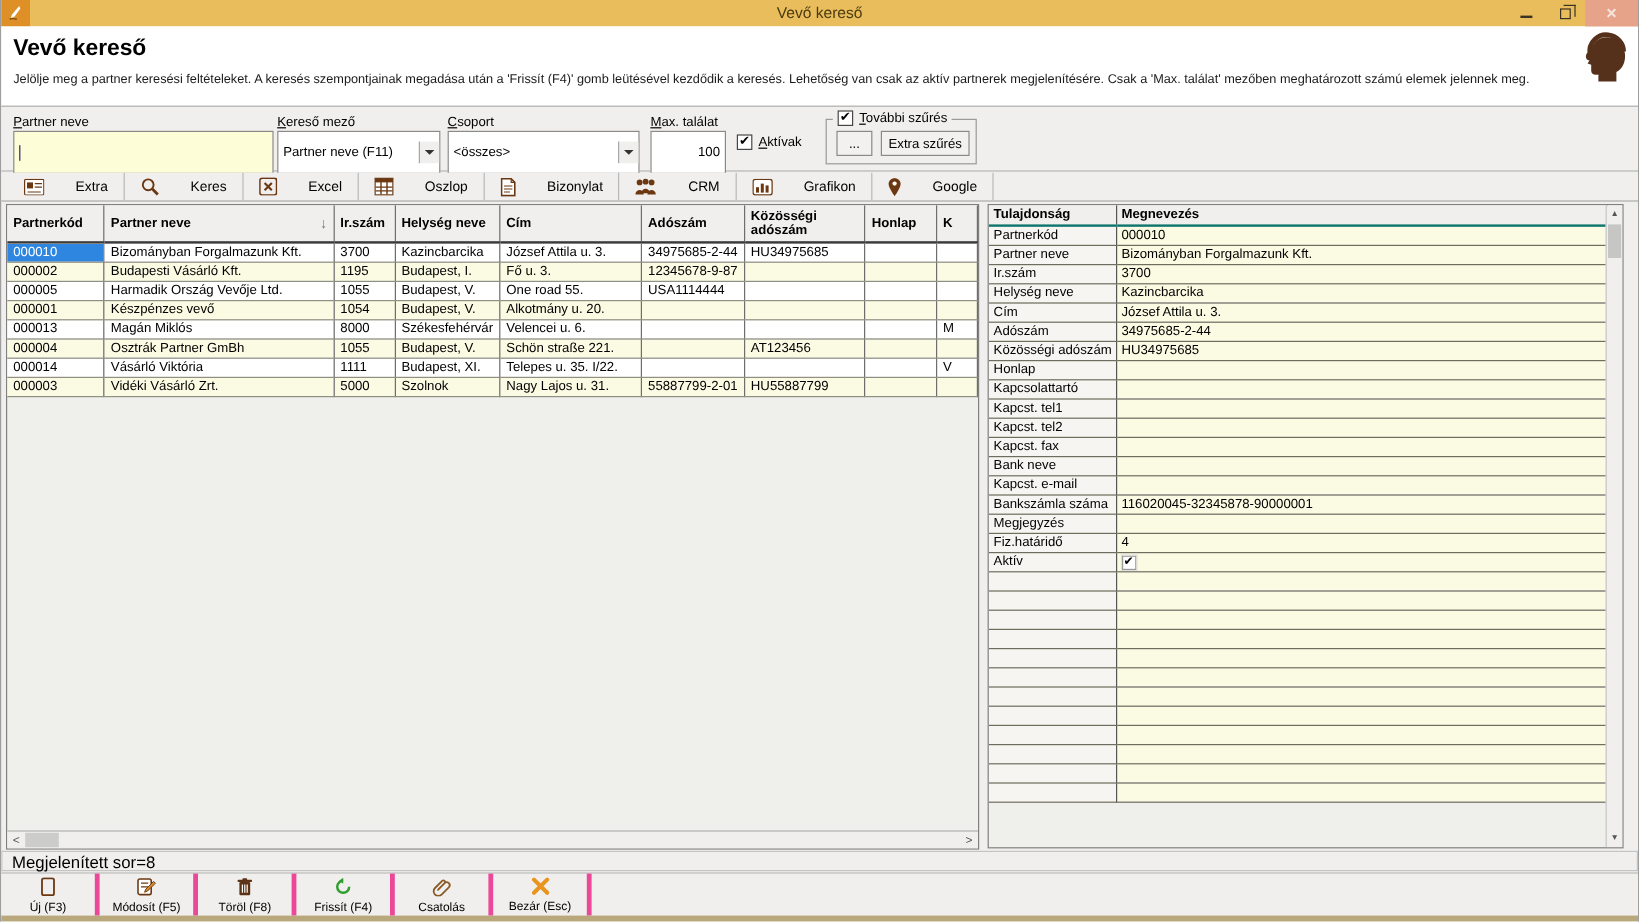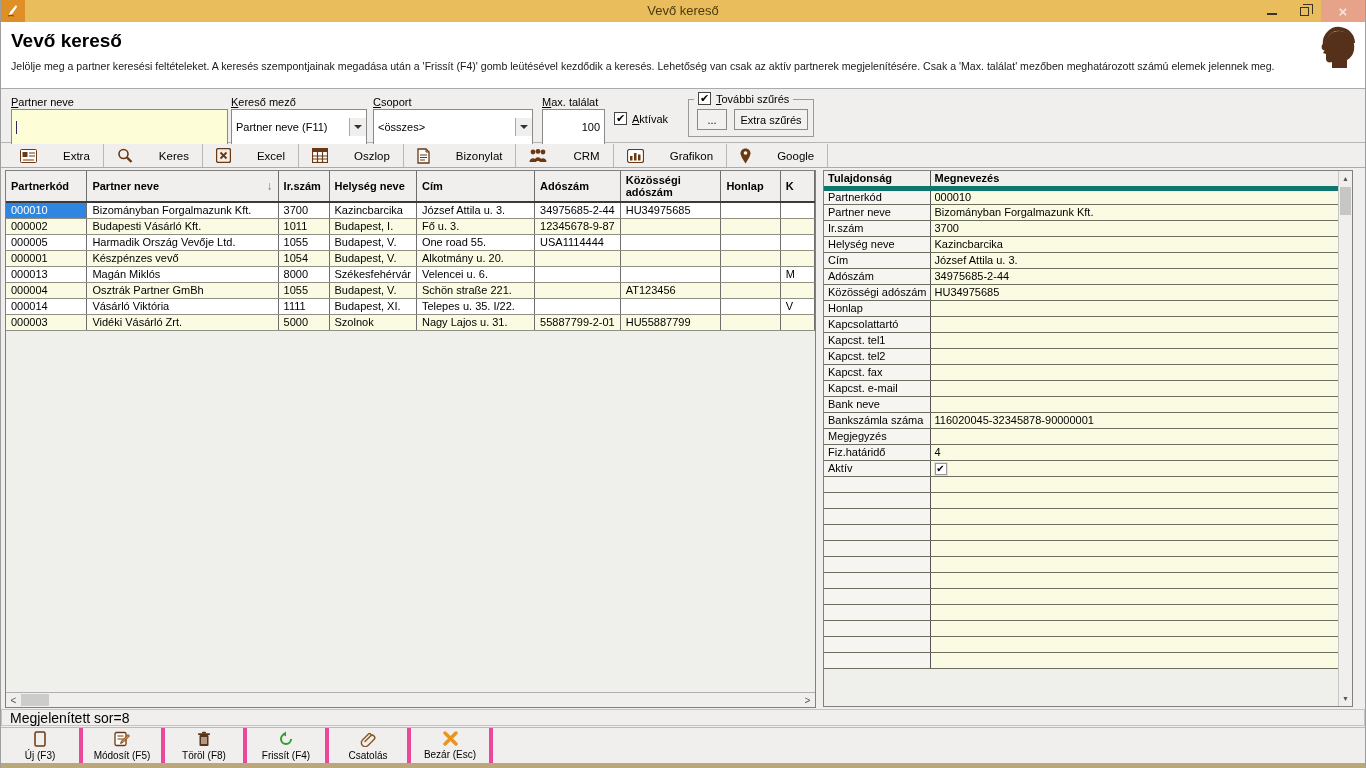--- a/index.html
+++ b/index.html
@@ -53,21 +53,21 @@
   table.main tr.alt td { background:#FBFBE3; }
   table.main td.sel { background:#2E86E0; color:#fff; }
   .th-flex { display:flex; align-items:center; }
   .sort-arrow { margin-left:auto; color:#7A7A7A; font-weight:normal; font-size:12px; }
   .hscroll { position:absolute; left:0; right:0; bottom:0; height:15px; background:#F0EFED; border-top:1px solid #B0B0B0; }
   .hs-arrow { position:absolute; top:0; bottom:0; width:15px; display:flex; align-items:center; justify-content:center; font-size:10px; color:#555; }
   .hs-thumb { position:absolute; left:15px; top:1px; bottom:1px; width:28px; background:#CCCCCA; }
   
   .detail-wrap { position:absolute; left:822px; top:170px; width:530px; height:537px; border:1px solid #808080; background:#EFEFEC; overflow:hidden; }
   table.detail { border-collapse:collapse; table-layout:fixed; width:515px; }
-  table.detail th { height:17px; background:#F0EFED; border-right:1px solid #555; border-bottom:5px solid #0f766e; font-size:11px; text-align:left; padding:0 4px; }
+  table.detail th { height:17px; background:#F0EFED; border-right:1px solid #555; border-bottom:2px solid #0f766e; font-size:11px; text-align:left; padding:0 4px; }
   table.detail td { height:16px; font-size:11px; padding:0 4px; border-bottom:1px solid #6E6E5E; white-space:nowrap; overflow:hidden; }
   td.dlabel { background:#F6F5F2; border-right:1px solid #555; width:106px; }
   td.dvalue { background:#FBFBE3; }
   .cb.small { width:12px; height:12px; font-size:10px; margin-top:1px; background:#fff; border:1px solid #9A9A9A; outline:1px solid #E0E0DC; }
   .vscroll { position:absolute; right:0; top:0; bottom:0; width:14px; background:#F0EFED; border-left:1px solid #C6C6C6; }
   .vs-arrow { position:absolute; left:0; right:0; height:15px; display:flex; align-items:center; justify-content:center; font-size:7px; color:#555; }
   .vs-thumb { position:absolute; left:1px; right:1px; top:16px; height:28px; background:#C6C6C4; }
   
   .statusbar { position:absolute; left:0; right:0; top:709px; height:17px; background:#F0EFED; border:1px solid #C4C4C4; font-size:14px; display:flex; align-items:center; padding-left:8px; }
   .footer { position:absolute; left:0; right:0; top:727px; height:36px; background:#F0EFED; border-top:1px solid #BBBBBB; display:flex; align-items:stretch; }
@@ -279,21 +279,21 @@
           <td>Kazincbarcika</td>
           <td>József Attila u. 3.</td>
           <td>34975685-2-44</td>
           <td>HU34975685</td>
           <td></td>
           <td></td>
         </tr>
         <tr class="alt">
           <td>000002</td>
           <td>Budapesti Vásárló Kft.</td>
-          <td>1011</td>
+          <td>1195</td>
           <td>Budapest, I.</td>
           <td>Fő u. 3.</td>
           <td>12345678-9-87</td>
           <td></td>
           <td></td>
           <td></td>
         </tr>
         <tr>
           <td>000005</td>
           <td>Harmadik Ország Vevője Ltd.</td>
@@ -424,25 +424,25 @@
         </tr>
         <tr>
           <td class="dlabel">Kapcst. tel2</td>
           <td class="dvalue"></td>
         </tr>
         <tr>
           <td class="dlabel">Kapcst. fax</td>
           <td class="dvalue"></td>
         </tr>
         <tr>
+          <td class="dlabel">Bank neve</td>
+          <td class="dvalue"></td>
+        </tr>
+        <tr>
           <td class="dlabel">Kapcst. e-mail</td>
-          <td class="dvalue"></td>
-        </tr>
-        <tr>
-          <td class="dlabel">Bank neve</td>
           <td class="dvalue"></td>
         </tr>
         <tr>
           <td class="dlabel">Bankszámla száma</td>
           <td class="dvalue">116020045-32345878-90000001</td>
         </tr>
         <tr>
           <td class="dlabel">Megjegyzés</td>
           <td class="dvalue"></td>
         </tr>

